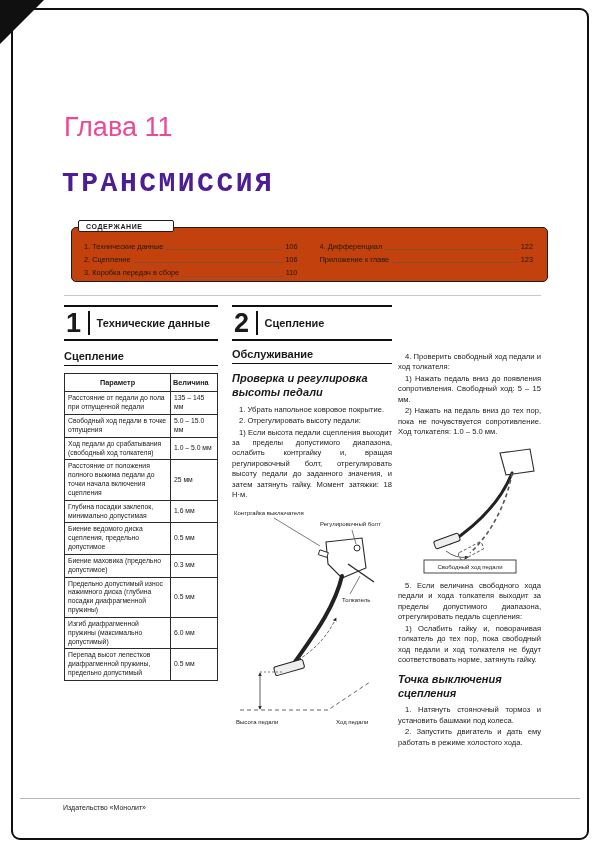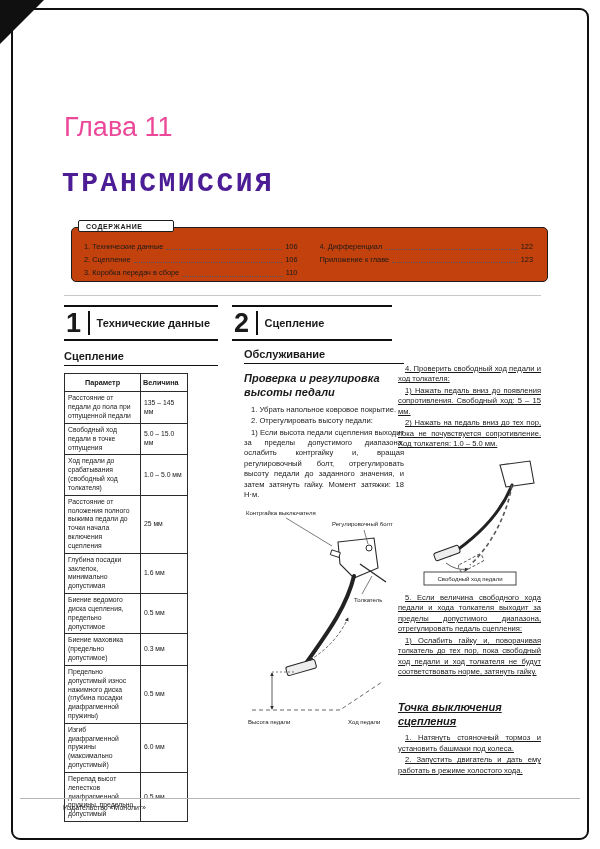--- a/index.html
+++ b/index.html
@@ -36,27 +36,27 @@
   .sec-header { position:absolute; height:36px; border-top:2px solid #101010;
                 border-bottom:2px solid #101010; display:flex; align-items:center; background:#fff; }
   .sec1 { left:64px;  top:305px; width:154px; }
   .sec2 { left:232px; top:305px; width:160px; }
   .sec-num { font-size:27px; font-weight:bold; line-height:1; padding:0 7px 0 2px; }
   .sec-vline { width:1.5px; height:24px; background:#101010; margin-right:7px; }
   .sec-title { font-size:11px; font-weight:bold; line-height:1.1; }
 
   
   .leftcol  { position:absolute; left:64px;  top:350px; width:154px; }
-  .midcol   { position:absolute; left:244px; top:348px; width:160px; }
-  .rightcol { position:absolute; left:398px; top:364px; width:143px;text-decoration:underline; }
+  .midcol   { position:absolute; left:232px; top:348px; width:160px; }
+  .rightcol { position:absolute; left:398px; top:352px; width:143px; }
 
   .col-heading { font-size:11px; font-weight:bold; border-bottom:1.3px solid #101010;
                  padding-bottom:3px; margin-bottom:7px; }
 
-  .spec-table { width:124px; border-collapse:collapse; table-layout:fixed; }
+  .spec-table { width:154px; border-collapse:collapse; table-layout:fixed; }
   .spec-table th, .spec-table td { border:1px solid #2b2b2b; padding:2px 3px;
                  font-size:6.8px; line-height:1.3; vertical-align:middle; }
   .spec-table th { text-align:center; font-weight:bold; font-size:7.3px; padding:4px 2px; }
   .spec-table td.val, .spec-table th.val { width:47px; text-align:left; }
 
   .subhead { font-size:11px; font-weight:bold; font-style:italic; line-height:1.3;
              margin:1px 0 5px 0; }
   .para { font-size:7.6px; line-height:1.38; text-align:justify; text-indent:7px;
           margin:0 0 1px 0; }
 
@@ -255,21 +255,21 @@
       <rect x="26" y="117" width="92" height="13" fill="#fff" stroke="#333" stroke-width="0.9"></rect>
       <text x="72" y="126" text-anchor="middle" class="flbl">Свободный ход педали</text>
     </svg>
 
     <div>
 
     <p class="para">5.  Если величина свободного хода педали и хода толкателя выходит за пределы допустимого диапазона, отрегулировать педаль сцепления:</p>
         <p class="para">1) Ослабить гайку и, поворачивая толкатель до тех пор, пока свободный ход педали и ход толкателя не будут соответствовать норме, затянуть гайку.</p>
       </div>
 
-    <div class="subhead" style="margin-top:22px">Точка выключения сцепления</div>
+    <div class="subhead" style="margin-top:6px">Точка выключения сцепления</div>
 
     <div>
 
     <p class="para">1.  Натянуть стояночный тормоз и установить башмаки под колеса.</p>
         <p class="para">2.  Запустить двигатель и дать ему работать в режиме холостого хода.</p>
       </div>
   </div>
 
   <div class="footer-rule"></div>
   <div class="footer-text">Издательство «Монолит»</div>

